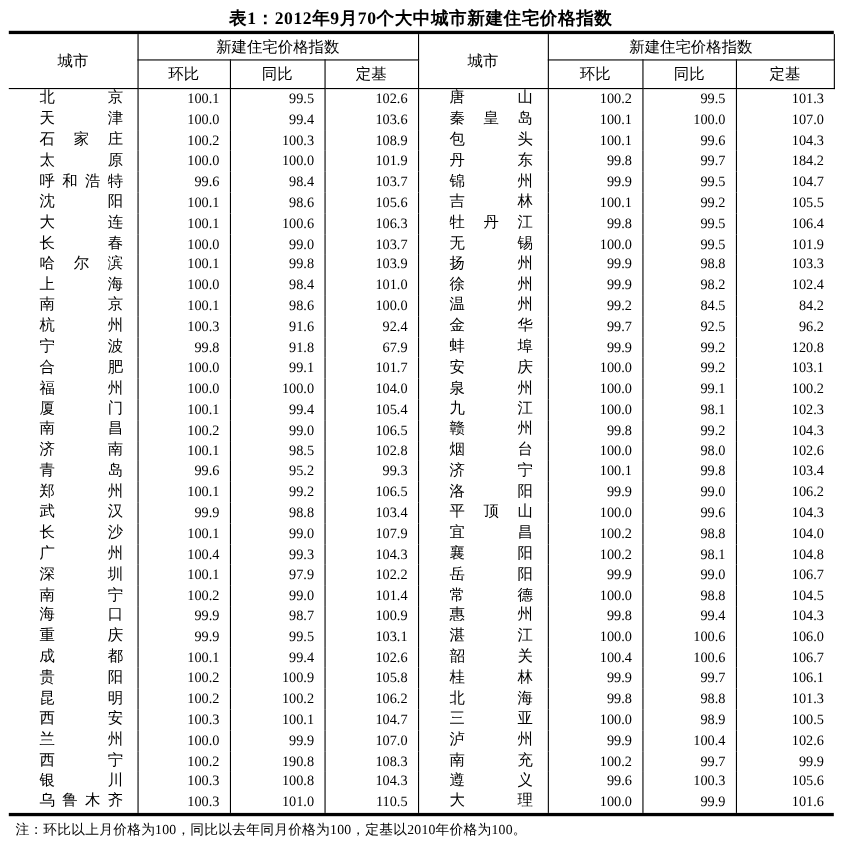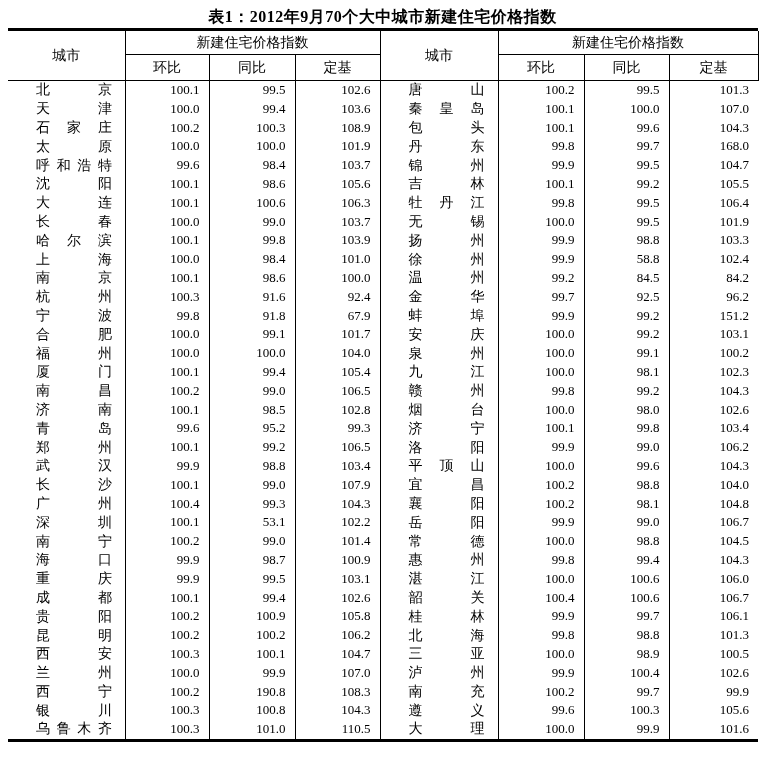--- a/index.html
+++ b/index.html
@@ -163,21 +163,21 @@
       <span class="cname">太原</span>
     </td>
     <td class="num br">100.0</td>
     <td class="num br">100.0</td>
     <td class="num br">101.9</td>
     <td class="city br">
       <span class="cname">丹东</span>
     </td>
     <td class="num br">99.8</td>
     <td class="num br">99.7</td>
-    <td class="num">168.0</td>
+    <td class="num">184.2</td>
   </tr>
           <tr>
     <td class="city br">
       <span class="cname">呼和浩特</span>
     </td>
     <td class="num br">99.6</td>
     <td class="num br">98.4</td>
     <td class="num br">103.7</td>
     <td class="city br">
       <span class="cname">锦州</span>
@@ -246,21 +246,21 @@
     <td class="city br">
       <span class="cname">上海</span>
     </td>
     <td class="num br">100.0</td>
     <td class="num br">98.4</td>
     <td class="num br">101.0</td>
     <td class="city br">
       <span class="cname">徐州</span>
     </td>
     <td class="num br">99.9</td>
-    <td class="num br">58.8</td>
+    <td class="num br">98.2</td>
     <td class="num">102.4</td>
   </tr>
           <tr>
     <td class="city br">
       <span class="cname">南京</span>
     </td>
     <td class="num br">100.1</td>
     <td class="num br">98.6</td>
     <td class="num br">100.0</td>
     <td class="city br">
@@ -289,21 +289,21 @@
       <span class="cname">宁波</span>
     </td>
     <td class="num br">99.8</td>
     <td class="num br">91.8</td>
     <td class="num br">67.9</td>
     <td class="city br">
       <span class="cname">蚌埠</span>
     </td>
     <td class="num br">99.9</td>
     <td class="num br">99.2</td>
-    <td class="num">151.2</td>
+    <td class="num">120.8</td>
   </tr>
           <tr>
     <td class="city br">
       <span class="cname">合肥</span>
     </td>
     <td class="num br">100.0</td>
     <td class="num br">99.1</td>
     <td class="num br">101.7</td>
     <td class="city br">
       <span class="cname">安庆</span>
@@ -436,21 +436,21 @@
     </td>
     <td class="num br">100.2</td>
     <td class="num br">98.1</td>
     <td class="num">104.8</td>
   </tr>
           <tr>
     <td class="city br">
       <span class="cname">深圳</span>
     </td>
     <td class="num br">100.1</td>
-    <td class="num br">53.1</td>
+    <td class="num br">97.9</td>
     <td class="num br">102.2</td>
     <td class="city br">
       <span class="cname">岳阳</span>
     </td>
     <td class="num br">99.9</td>
     <td class="num br">99.0</td>
     <td class="num">106.7</td>
   </tr>
           <tr>
     <td class="city br">
@@ -603,14 +603,15 @@
       <span class="cname">大理</span>
     </td>
     <td class="num br">100.0</td>
     <td class="num br">99.9</td>
     <td class="num">101.6</td>
   </tr>
         </tbody>
     </table>
   </div>
 
+  <div class="footnote">注：环比以上月价格为100，同比以去年同月价格为100，定基以2010年价格为100。</div>
 
 </div>
 
 </body></html>

